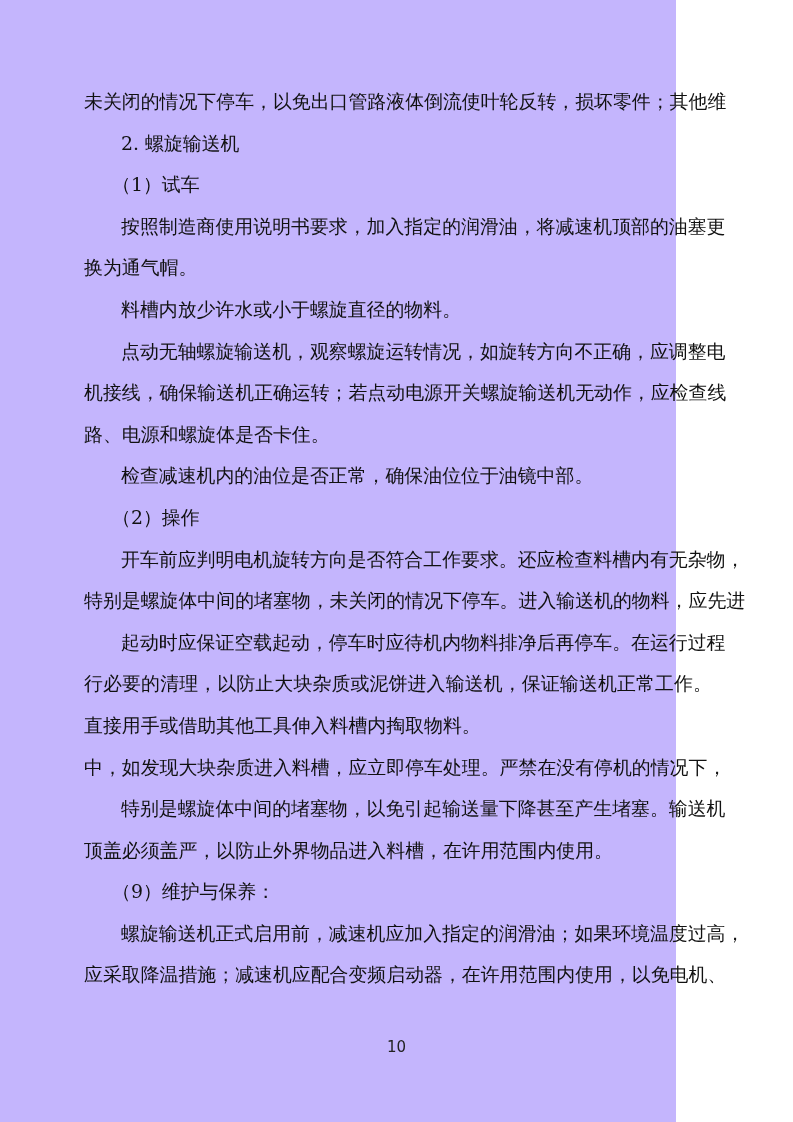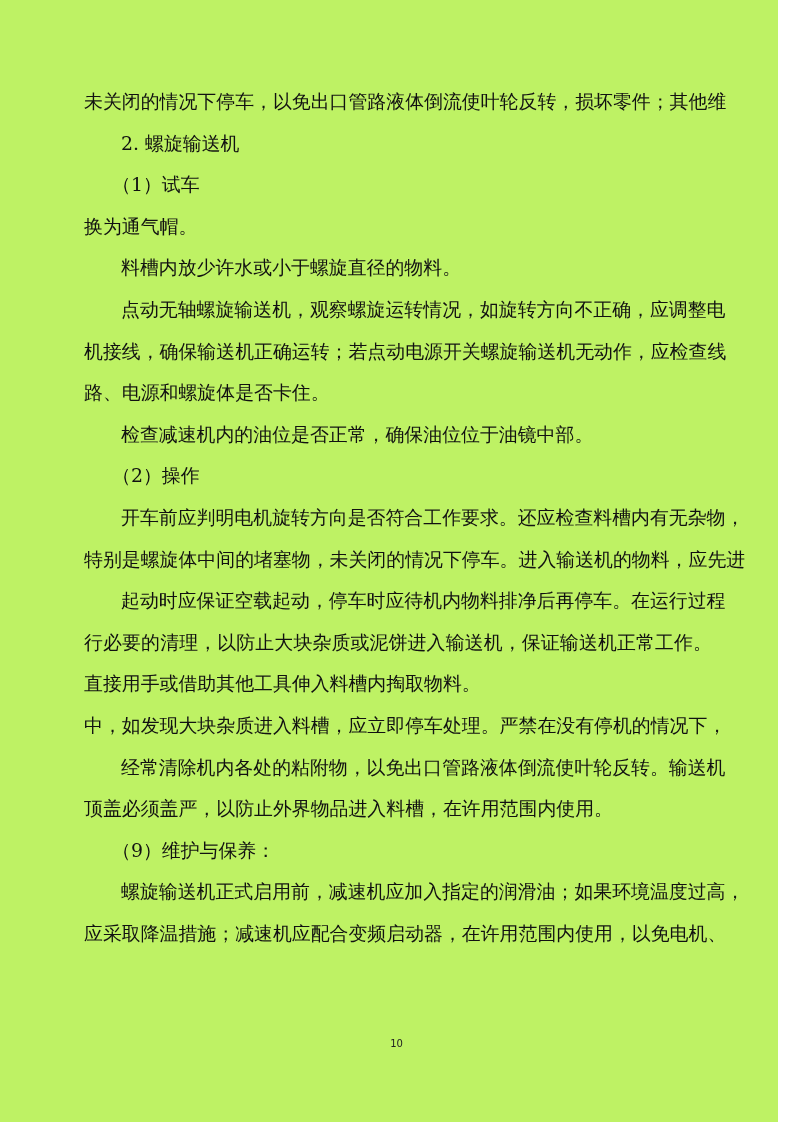--- a/index.html
+++ b/index.html
@@ -1,61 +1,62 @@
 <!DOCTYPE html>
 <html><head>
 <meta charset="utf-8">
 <style>
   html, body { margin: 0; padding: 0; background: #ffffff; }
   body { width: 793px; height: 1122px; position: relative; overflow: hidden; }
   .page {
-    position: absolute; left: 0; top: 0; width: 778px; height: 1122px;
-    background: #bef264;
+    position: absolute; left: 0; top: 0; width: 676px; height: 1122px;
+    background: #c4b5fd;
   }
   .body-text {
     position: absolute; left: 84px; top: 81px; width: 628px;
   }
   .line {
     height: 41.6px; line-height: 41.6px;
     font-family: "DejaVu Serif", "Liberation Serif", serif;
     font-size: 18.9px; color: #111111;
     white-space: nowrap; overflow: visible;
   }
   .line.full { text-align: justify; text-align-last: justify; }
   .line.indent { padding-left: 37px; }
   .line.heading { padding-left: 37px; }
   .line.subheading { padding-left: 28px; }
   .page-number {
     position: absolute; left: 0; width: 793px; top: 1038px;
     text-align: center;
     font-family: "DejaVu Sans", "Liberation Sans", sans-serif;
-    font-size: 10px; color: #222222;
+    font-size: 15px; color: #222222;
   }
 </style>
 </head>
 <body>
 
 <div class="page">
   <div class="body-text">
     <div class="line full">未关闭的情况下停车，以免出口管路液体倒流使叶轮反转，损坏零件；其他维</div>
     <div class="line heading">2. 螺旋输送机</div>
     <div class="line subheading">（1）试车</div>
+    <div class="line indent full">按照制造商使用说明书要求，加入指定的润滑油，将减速机顶部的油塞更</div>
     <div class="line">换为通气帽。</div>
     <div class="line indent">料槽内放少许水或小于螺旋直径的物料。</div>
     <div class="line indent full">点动无轴螺旋输送机，观察螺旋运转情况，如旋转方向不正确，应调整电</div>
     <div class="line full">机接线，确保输送机正确运转；若点动电源开关螺旋输送机无动作，应检查线</div>
     <div class="line">路、电源和螺旋体是否卡住。</div>
     <div class="line indent">检查减速机内的油位是否正常，确保油位位于油镜中部。</div>
     <div class="line subheading">（2）操作</div>
     <div class="line indent full">开车前应判明电机旋转方向是否符合工作要求。还应检查料槽内有无杂物，</div>
     <div class="line full">特别是螺旋体中间的堵塞物，未关闭的情况下停车。进入输送机的物料，应先进</div>
     <div class="line indent full">起动时应保证空载起动，停车时应待机内物料排净后再停车。在运行过程</div>
     <div class="line full">行必要的清理，以防止大块杂质或泥饼进入输送机，保证输送机正常工作。</div>
     <div class="line">直接用手或借助其他工具伸入料槽内掏取物料。</div>
     <div class="line full">中，如发现大块杂质进入料槽，应立即停车处理。严禁在没有停机的情况下，</div>
-    <div class="line indent full">经常清除机内各处的粘附物，以免出口管路液体倒流使叶轮反转。输送机</div>
+    <div class="line indent full">特别是螺旋体中间的堵塞物，以免引起输送量下降甚至产生堵塞。输送机</div>
     <div class="line">顶盖必须盖严，以防止外界物品进入料槽，在许用范围内使用。</div>
     <div class="line subheading">（9）维护与保养：</div>
     <div class="line indent full">螺旋输送机正式启用前，减速机应加入指定的润滑油；如果环境温度过高，</div>
     <div class="line full">应采取降温措施；减速机应配合变频启动器，在许用范围内使用，以免电机、</div>
   </div>
   <div class="page-number">10</div>
 </div>
 
 </body></html>

